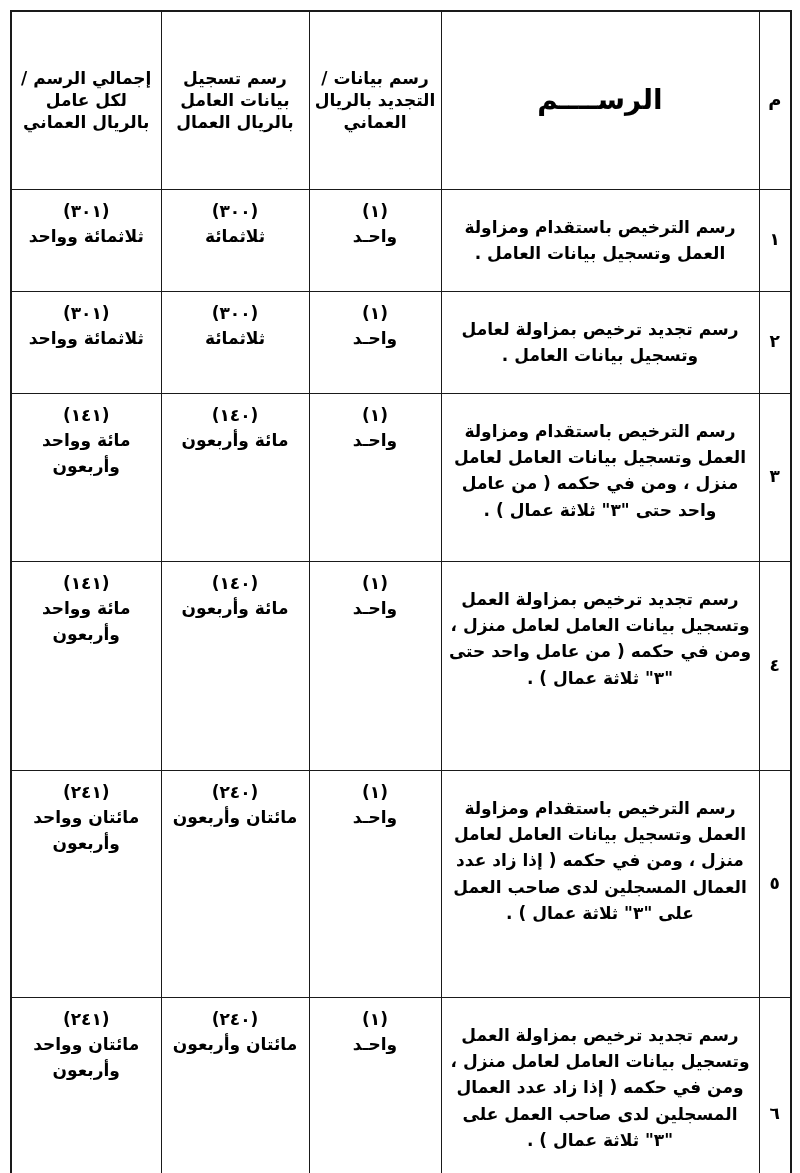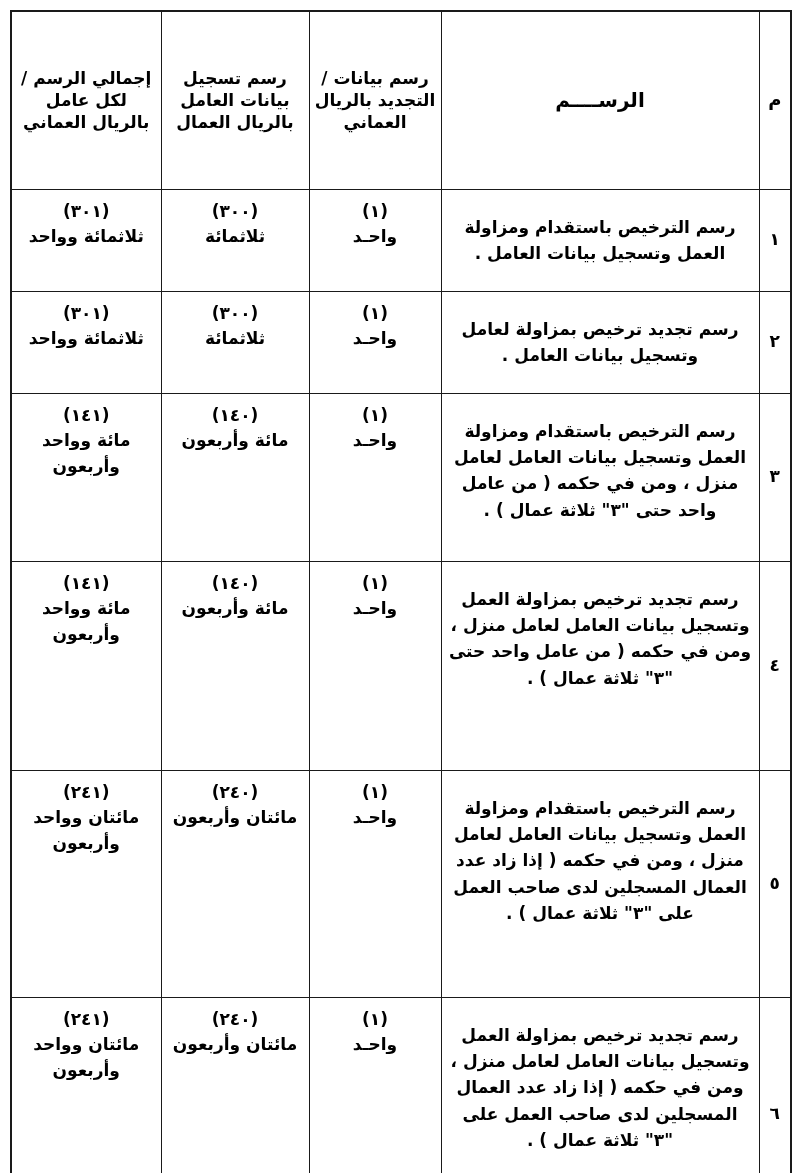--- a/index.html
+++ b/index.html
@@ -55,21 +55,21 @@
     text-align: center;
     font-weight: bold;
     font-size: 17.5px;
     line-height: 1.32;
     padding: 6px 4px;
     height: 178px;
     box-sizing: border-box;
   }
 
   th.head-serial { font-size: 18px; }
-  th.head-desc   { font-size: 20px; letter-spacing: 0.5px; }
+  th.head-desc   { font-size: 28px; letter-spacing: 0.5px; }
   th.head-license,
   th.head-register,
   th.head-total { font-size: 17px; }
 
   tbody td {
     vertical-align: top;
     padding: 9px 7px 9px 7px;
     font-size: 17px;
     line-height: 1.52;
     font-weight: bold;

